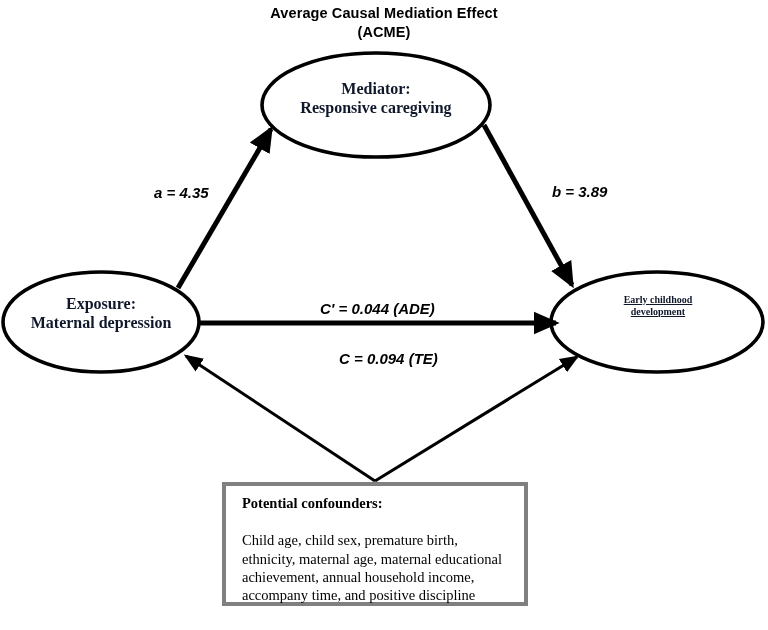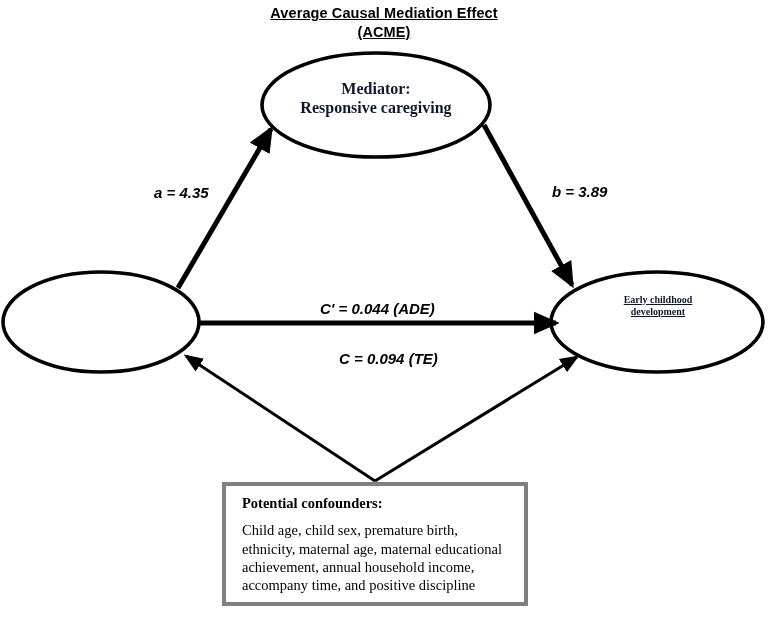--- a/index.html
+++ b/index.html
@@ -39,21 +39,20 @@
     left: 0;
     top: 4px;
     width: 768px;
     text-align: center;
     font-family: "Liberation Sans", "DejaVu Sans", sans-serif;
     font-weight: bold;
     font-size: 14.5px;
     line-height: 1.32;
     color: #000000;
     letter-spacing: 0.1px;
-    text-decoration: underline;
   }
   .path-label {
     position: absolute;
     font-family: "Liberation Sans", "DejaVu Sans", sans-serif;
     font-weight: bold;
     font-style: italic;
     font-size: 15px;
     color: #000000;
     white-space: nowrap;
   }
@@ -70,21 +69,21 @@
   .confounder-inner {
     padding: 8px 10px 4px 16px;
     font-family: "Liberation Serif", "DejaVu Serif", serif;
     font-size: 14.5px;
     line-height: 1.26;
     color: #000000;
   }
   .confounder-title {
     font-weight: bold;
     display: block;
-    margin-bottom: 9px;
+    margin-bottom: 19px;
   }
   .confounder-body {
     display: block;
     font-weight: normal;
   }
   .ellipse-text-exposure {
     left: 3px;  top: 295px;  width: 196px; font-size: 16px;
   }
   .ellipse-text-mediator {
     left: 258px; top: 80px;  width: 236px; font-size: 16px;
@@ -124,20 +123,22 @@
 
     <line x1="375" y1="481" x2="577" y2="357" stroke="#000000" stroke-width="3" marker-end="url(#arrow-thin)"></line>
   </svg>
 
   <div class="title-block">
     <div>Average Causal Mediation Effect</div>
     <div>(ACME)</div>
   </div>
 
   <div class="node-label ellipse-text-exposure">
+    <div>Exposure:</div>
+    <div>Maternal depression</div>
   </div>
 
   <div class="node-label ellipse-text-mediator">
     <div>Mediator:</div>
     <div>Responsive caregiving</div>
   </div>
 
   <div class="node-label ellipse-text-outcome">
     <div>Early childhood</div>
     <div>development</div>

